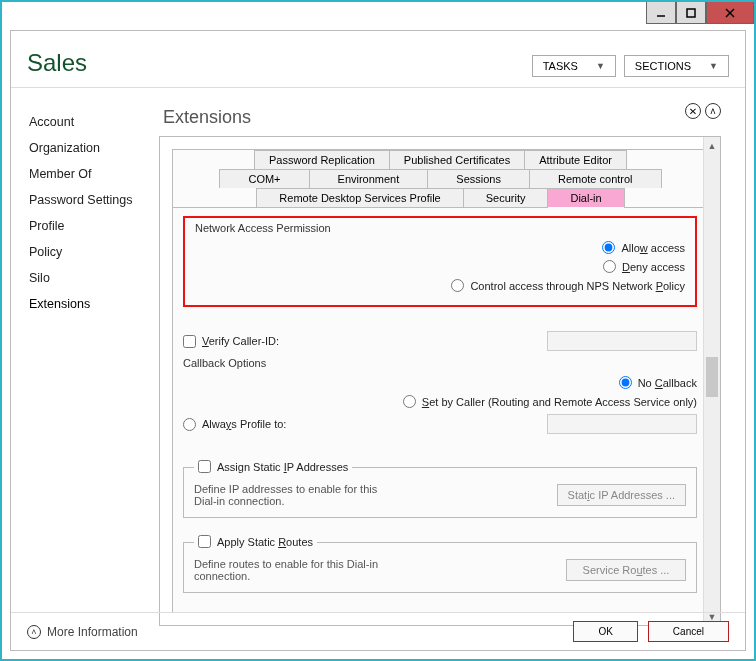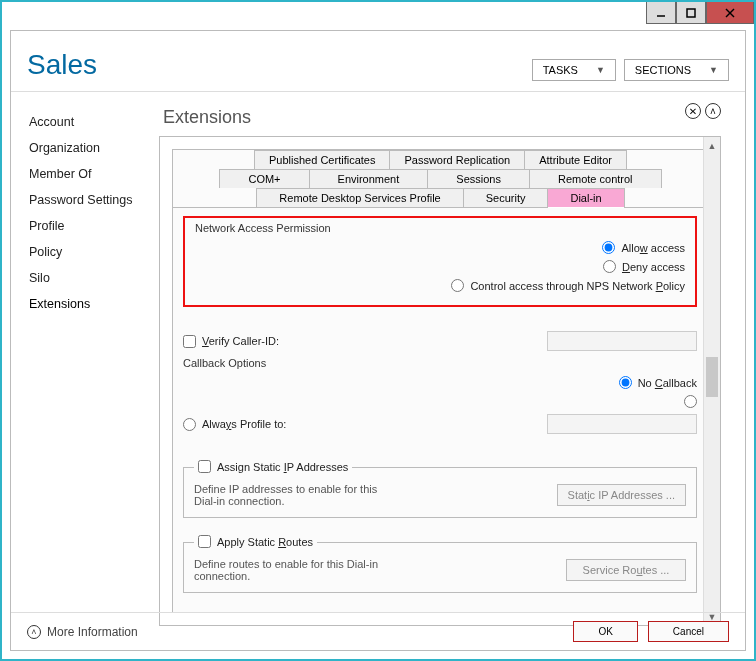--- a/index.html
+++ b/index.html
@@ -5,21 +5,21 @@
   * { box-sizing: border-box; font-family: "Segoe UI", Tahoma, sans-serif; }
   body { margin:0; background:#fff; width:756px; height:661px; position:relative; }
   .outer { border:2px solid #2fb4c8; width:756px; height:661px; position:relative; background:#fff; }
   .titlebar-controls { position:absolute; top:0; right:0; display:flex; }
   .tbtn { width:30px; height:22px; display:flex; align-items:center; justify-content:center; border:1px solid #666; border-top:none; font-size:12px; background:#eee;}
   .tbtn.min, .tbtn.max { background:#ddd; }
   .tbtn.close { background:#c75050; color:#000; width:48px;}
   .tbtn.close svg, .tbtn svg { width:10px; height:10px; }
   .window { position:absolute; top:28px; left:8px; right:8px; bottom:8px; border:1px solid #bbb; background:#fff;}
   .hdr { display:flex; justify-content:space-between; align-items:flex-end; padding:18px 16px 10px; border-bottom:1px solid #ddd;}
-  .hdr-title { color:#0369a1; font-size:28px; font-weight:300; }
+  .hdr-title { color:#14532d; font-size:24px; font-weight:300; }
   .hdr-btns { display:flex; gap:8px; }
   .dropbtn { border:1px solid #aaa; background:#fff; font-size:11px; padding:4px 10px; display:flex; align-items:center; gap:18px; cursor:pointer;}
   .chev { font-size:9px; color:#555;}
   .body { position:absolute; top:66px; left:0; right:0; bottom:40px; display:flex;}
   .sidebar { width:142px; padding:12px 0 0 18px; }
   .sidebar-item { font-size:12.5px; color:#222; padding:6px 0; cursor:pointer;}
   .sidebar-item.active { color:#000;}
   .main { flex:1; padding:6px 24px 6px 6px; position:relative;}
   .main-title { font-size:18px; color:#555; font-weight:300; margin:4px 0 8px 4px;}
   .title-icons { position:absolute; right:24px; top:6px; display:flex; gap:4px;}
@@ -109,22 +109,22 @@
         <div class="main-title">Extensions</div>
         <div class="title-icons">
           <div class="circle-btn">✕</div>
           <div class="circle-btn">˄</div>
         </div>
 
         <div class="panel-outer">
           <div class="panel-inner">
             <div class="tabs">
               <div class="tabrow">
+                <div class="tab">Password Replication</div>
                 <div class="tab">Published Certificates</div>
-                <div class="tab">Password Replication</div>
                 <div class="tab">Attribute Editor</div>
               </div>
               <div class="tabrow tabrow2">
                 <div class="tab">COM+</div>
                 <div class="tab">Environment</div>
                 <div class="tab">Sessions</div>
                 <div class="tab">Remote control</div>
               </div>
               <div class="tabrow tabrow3">
                 <div class="tab">Remote Desktop Services Profile</div>
@@ -159,20 +159,21 @@
               </div>
 
               <div class="group" style="border:none; padding:0 0 6px;">
                 <span class="group-title">Callback Options</span>
                 <div class="radio-row">
                     <input type="radio" name="cb" checked="" style="">
                     <label><span>No </span><span class="u">C</span><span>allback</span></label>
                   </div>
                 <div class="radio-row">
                     <input type="radio" name="cb" style="">
+                    <label><span class="u">S</span><span>et by Caller (Routing and Remote Access Service only)</span></label>
                   </div>
                 <div class="radio-row" style="justify-content:space-between;">
                   <span style="display:flex;align-items:center;gap:6px;">
                       <input type="radio" name="cb" style="">
                       <label><span>Alwa</span><span class="u">y</span><span>s Profile to:</span></label>
                     </span>
                   <span class="inline-input readonly"></span>
                 </div>
               </div>
 

